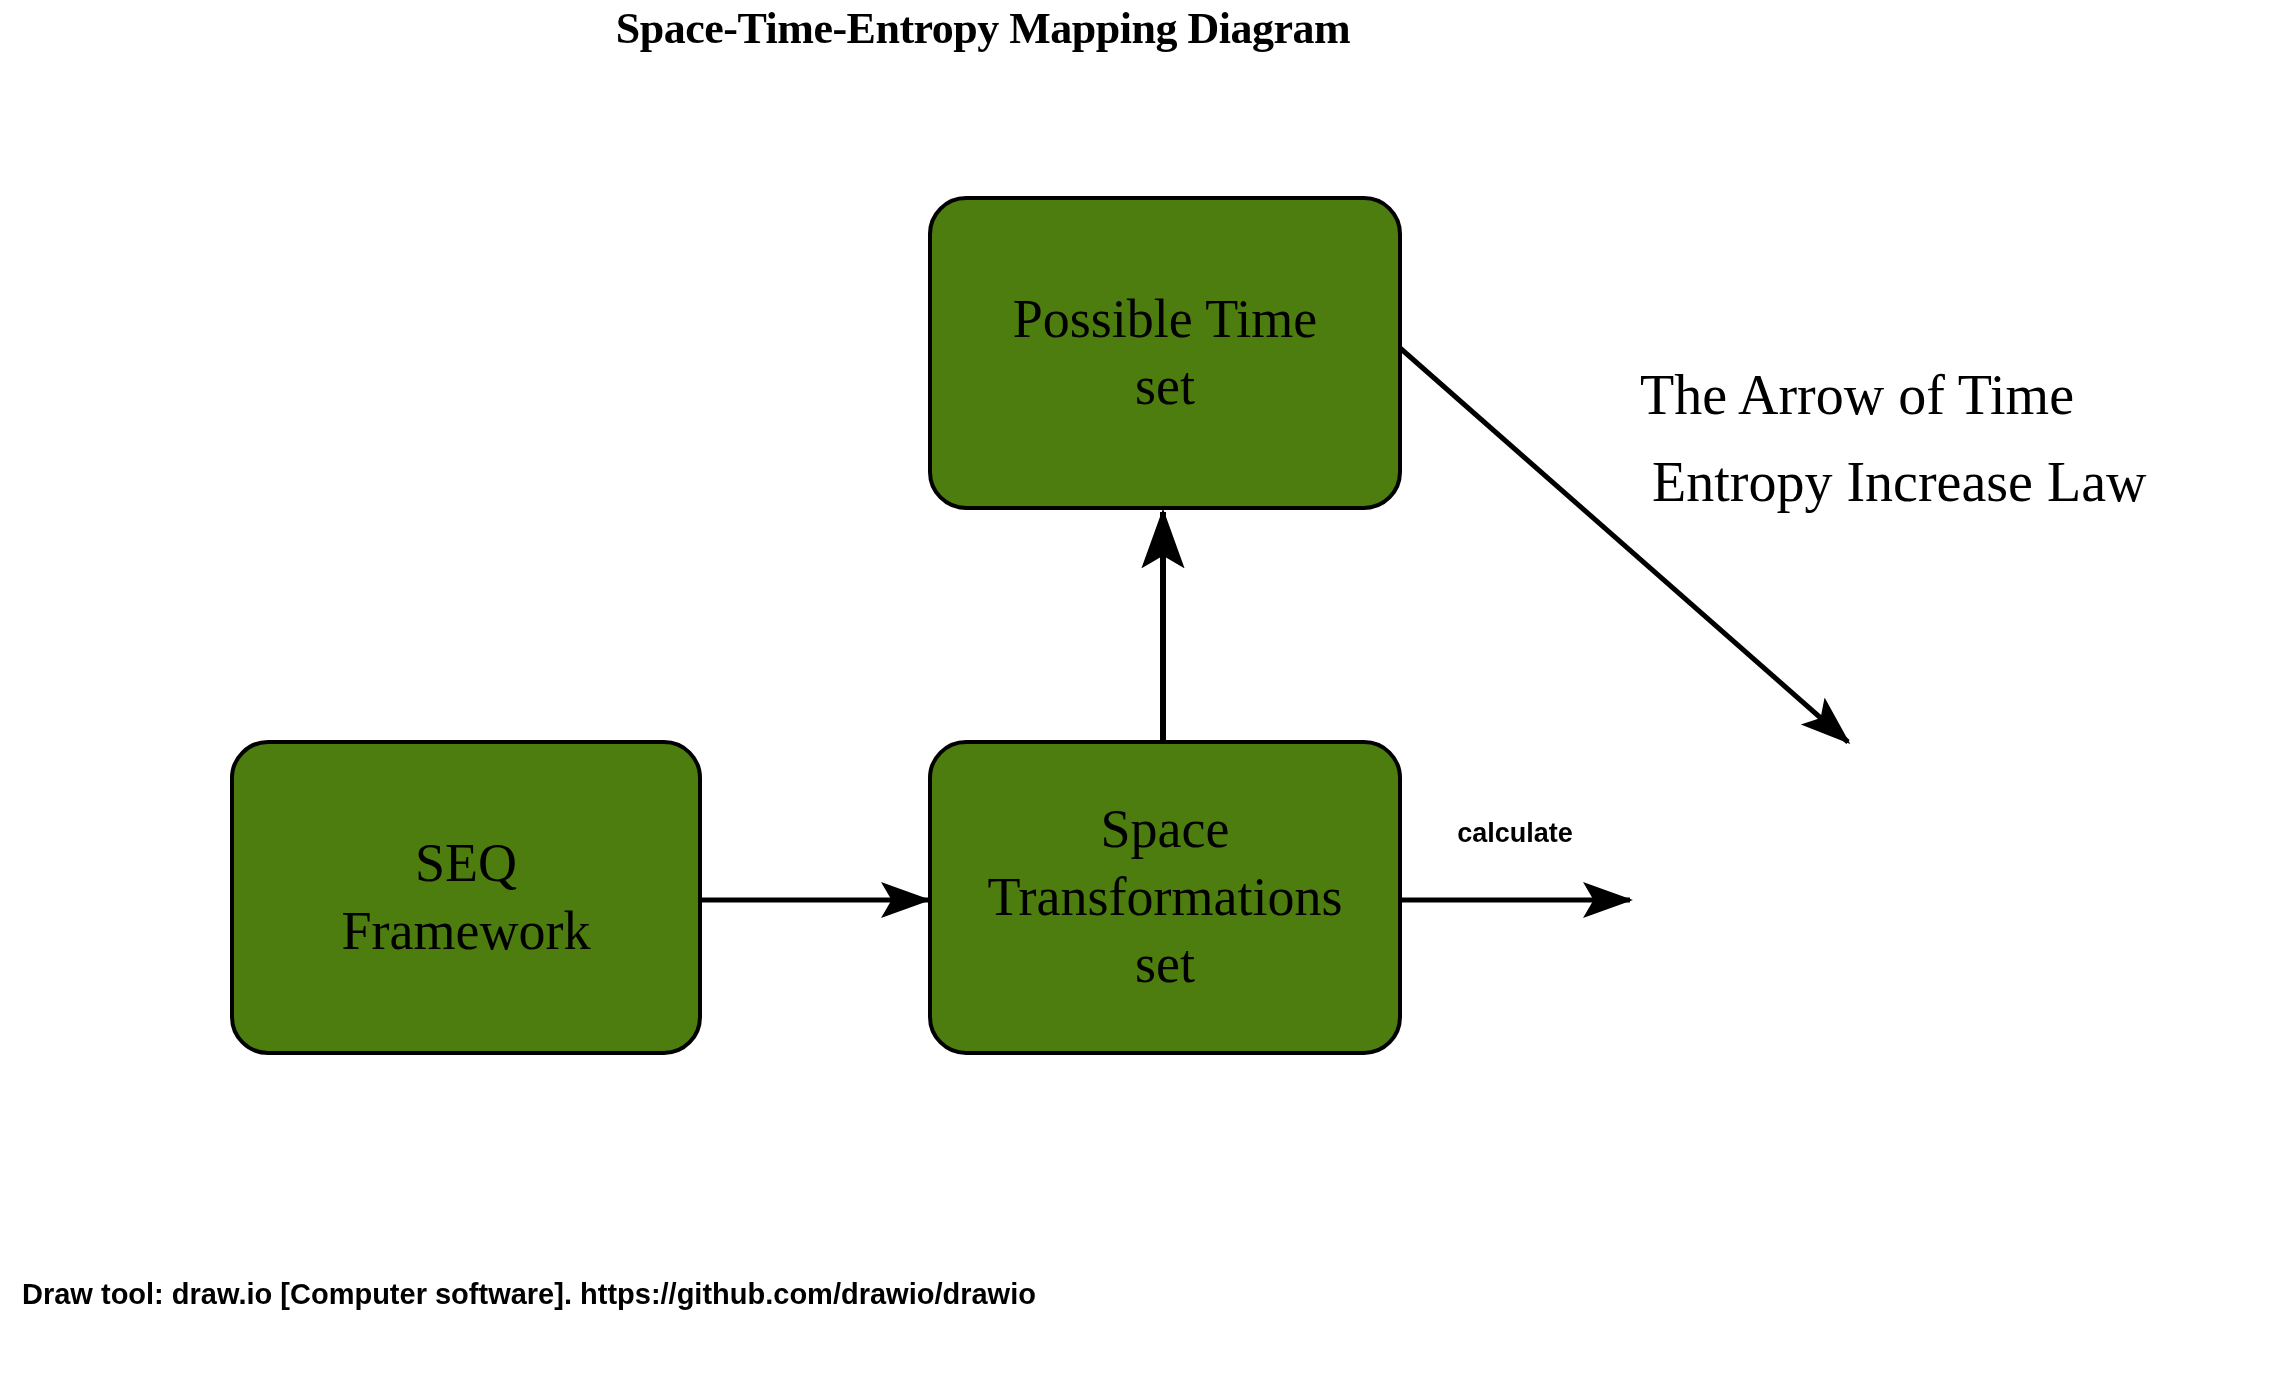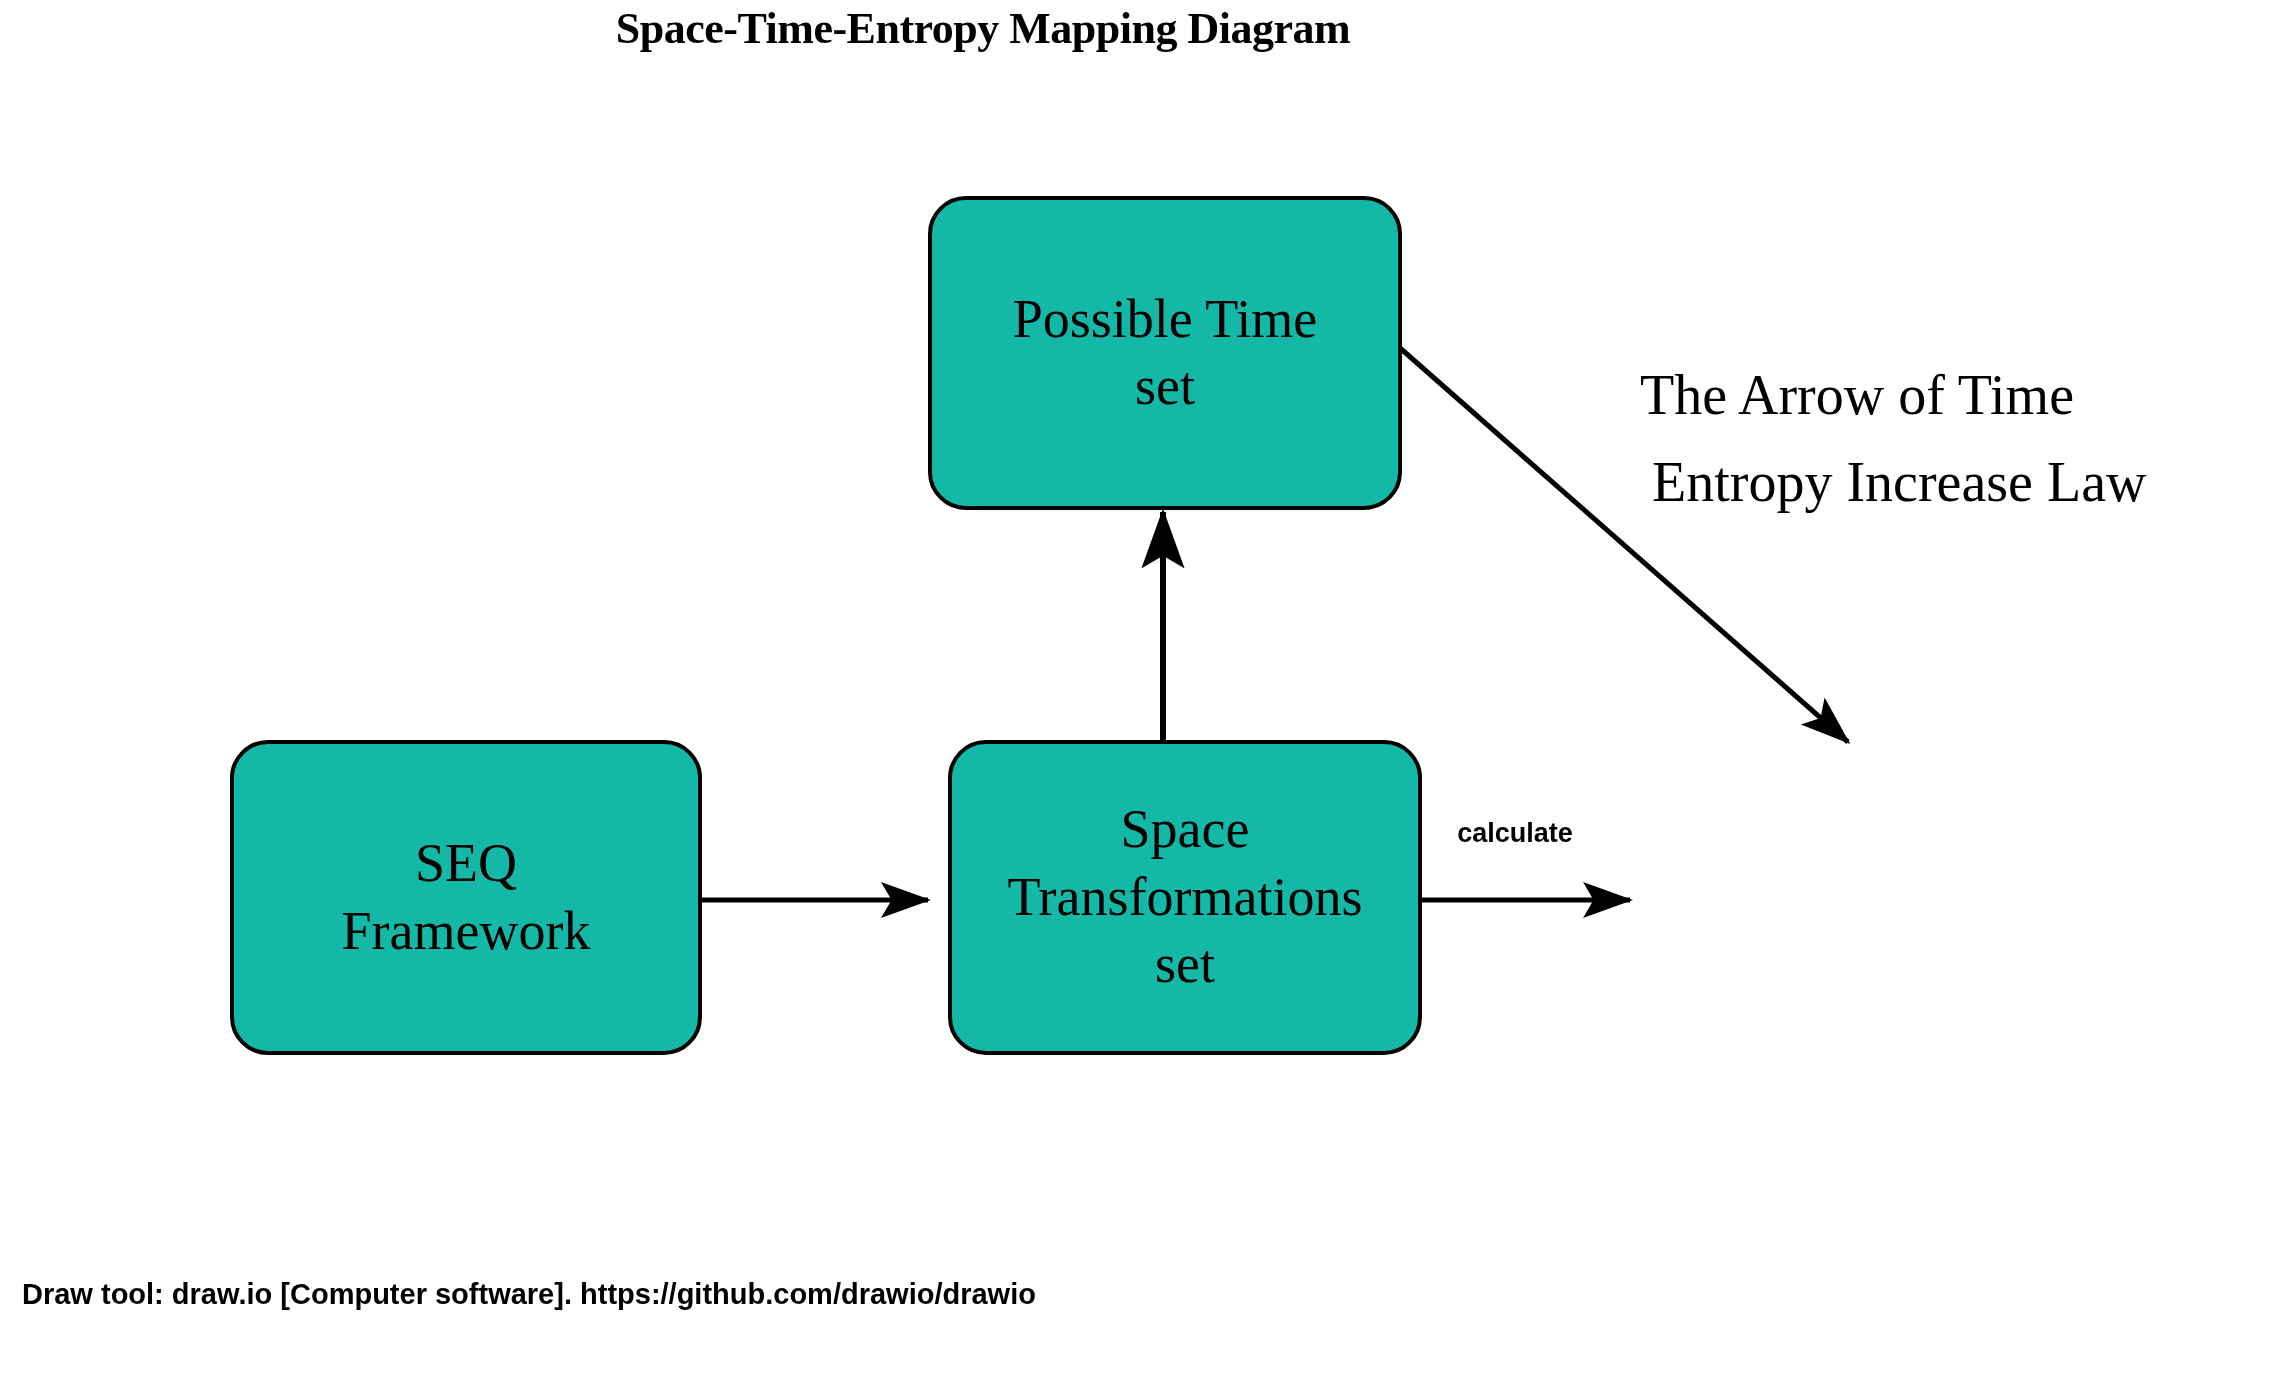--- a/index.html
+++ b/index.html
@@ -31,21 +31,21 @@
     letter-spacing: -0.5px;
     color: #000000;
     line-height: 1.15;
     white-space: nowrap;
   }
 
   
   .node {
     position: absolute;
     box-sizing: border-box;
-    background: #14b8a6;
+    background: #4d7c0f;
     border: 4px solid #000000;
     border-radius: 38px;
     display: flex;
     align-items: center;
     justify-content: center;
     text-align: center;
     color: #000000;
     font-family: "Liberation Serif", "DejaVu Serif", serif;
     font-weight: normal;
   }
@@ -62,21 +62,21 @@
     width: 474px;
     height: 314px;
   }
   #node-seq-framework {
     left: 230px;
     top: 740px;
     width: 472px;
     height: 315px;
   }
   #node-space-transformations {
-    left: 948px;
+    left: 928px;
     top: 740px;
     width: 474px;
     height: 315px;
   }
   #node-space-transformations .node-label {
     width: 500px;   
   }
   #node-entropy-set {
     left: 1630px;
     top: 740px;

